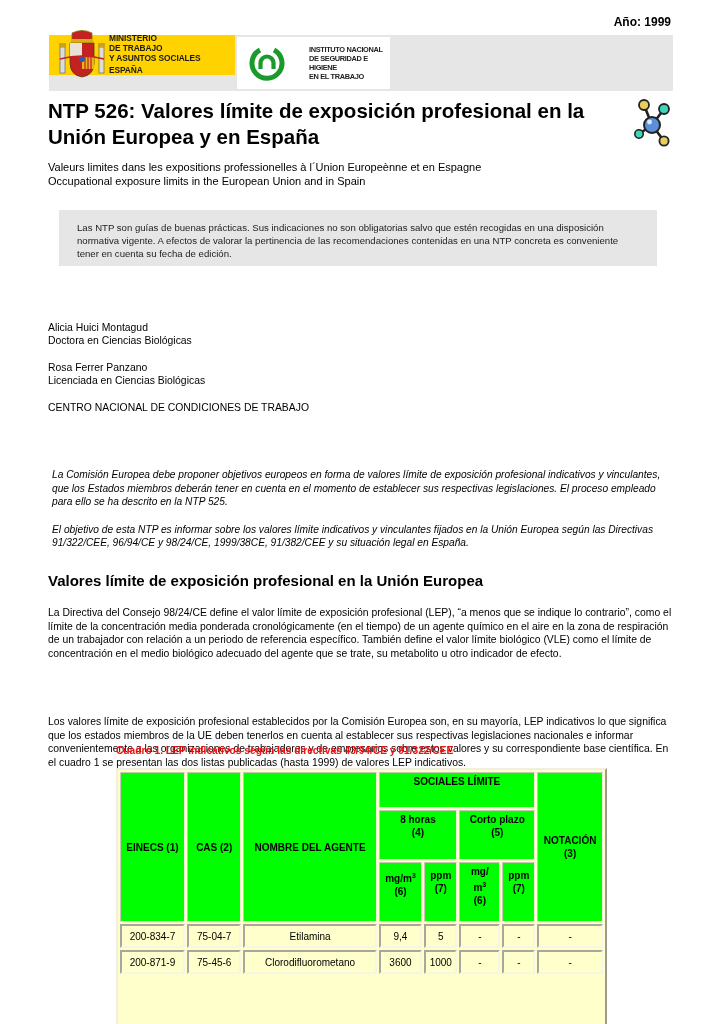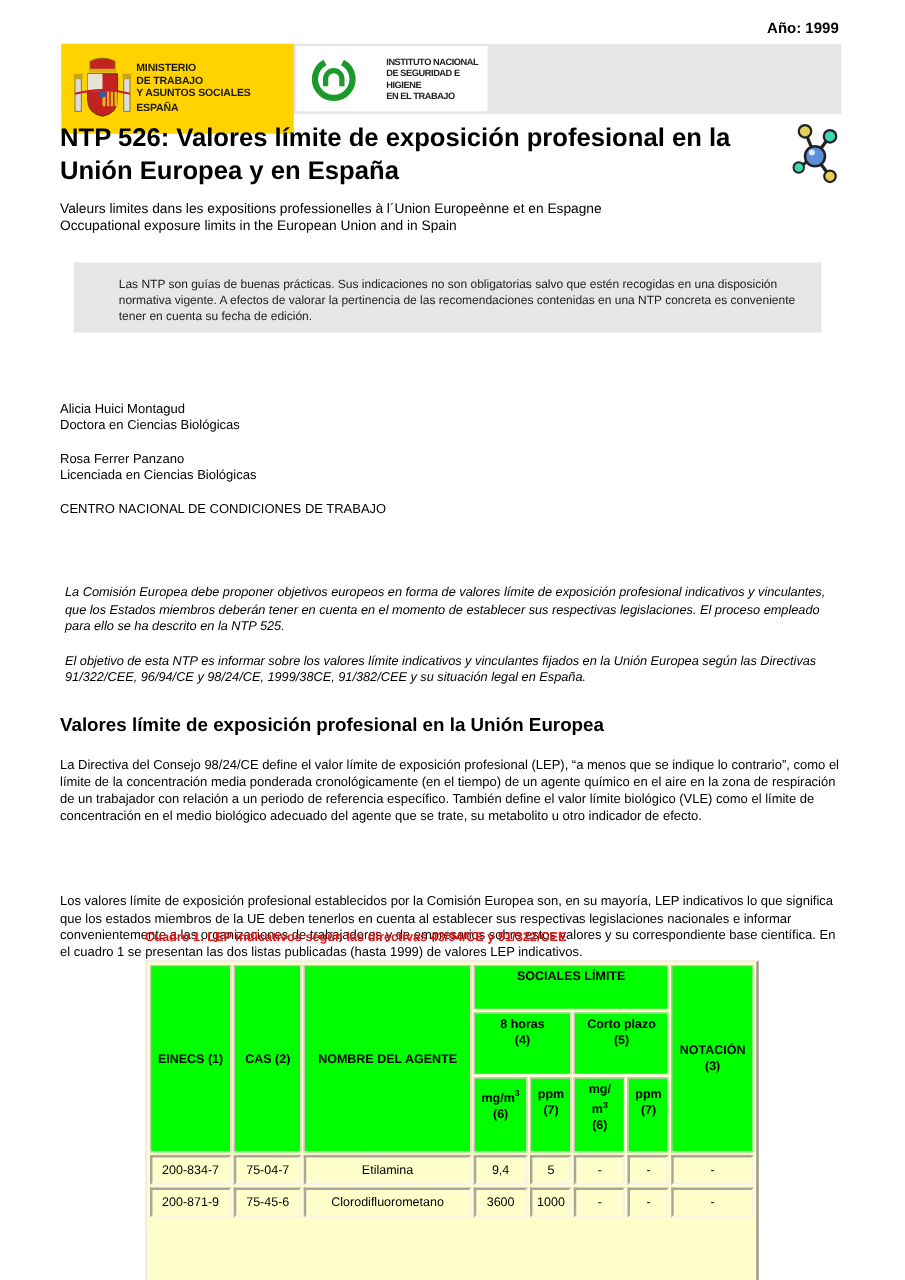--- a/index.html
+++ b/index.html
@@ -9,21 +9,21 @@
   }
   .year {
     position: absolute; top: 15px; right: 53px;
     font-size: 12px; font-weight: bold;
   }
   .logo-band {
     position: absolute; left: 49px; top: 35px; width: 624px; height: 56px;
     background: #e6e6e6;
   }
   .logo-mtas {
-    position: absolute; left: 0; top: 0; width: 186px; height: 72px;
+    position: absolute; left: 0; top: 0; width: 186px; height: 40px;
     background: #ffd200; display: flex; align-items: center;
   }
   .crest { width: 50px; height: 52px; margin-left: 8px; flex: none; }
   .mtas-text {
     font-size: 8.4px; font-weight: bold; line-height: 9.8px; margin-left: 2px;
     color: #1a1a1a; letter-spacing: -0.1px;
   }
   .mtas-text .spain { display: block; margin-top: 2px; }
   .logo-insht {
     position: absolute; left: 188px; top: 2px; width: 153px; height: 52px;
@@ -37,21 +37,21 @@
   .title {
     position: absolute; left: 48px; top: 98px; width: 570px;
     font-size: 20.5px; font-weight: bold; line-height: 26px; margin: 0;
   }
   .molecule { position: absolute; left: 628px; top: 97px; width: 52px; height: 52px; }
   .subtitles {
     position: absolute; left: 48px; top: 160px; font-size: 11px; line-height: 14px;
   }
   .notice {
     position: absolute; left: 59px; top: 210px; width: 598px; height: 56px;
-    background: #e6e6e6; box-sizing: border-box; padding: 11px 18px 0 36px;
+    background: #e6e6e6; box-sizing: border-box; padding: 11px 18px 0 18px;
     font-size: 9.6px; line-height: 13px; color: #222;
   }
   .authors { position: absolute; left: 48px; top: 321px; font-size: 10.4px; line-height: 13px; }
   .authors .lbl { font-weight: bold; display: block; margin-bottom: 13px; }
   .authors .grp { display: block; margin-bottom: 14px; }
   .authors .grp span { display: block; }
   .intro {
     position: absolute; left: 52px; top: 468px; width: 620px;
     font-size: 10.2px; line-height: 13.5px; font-style: italic;
   }

